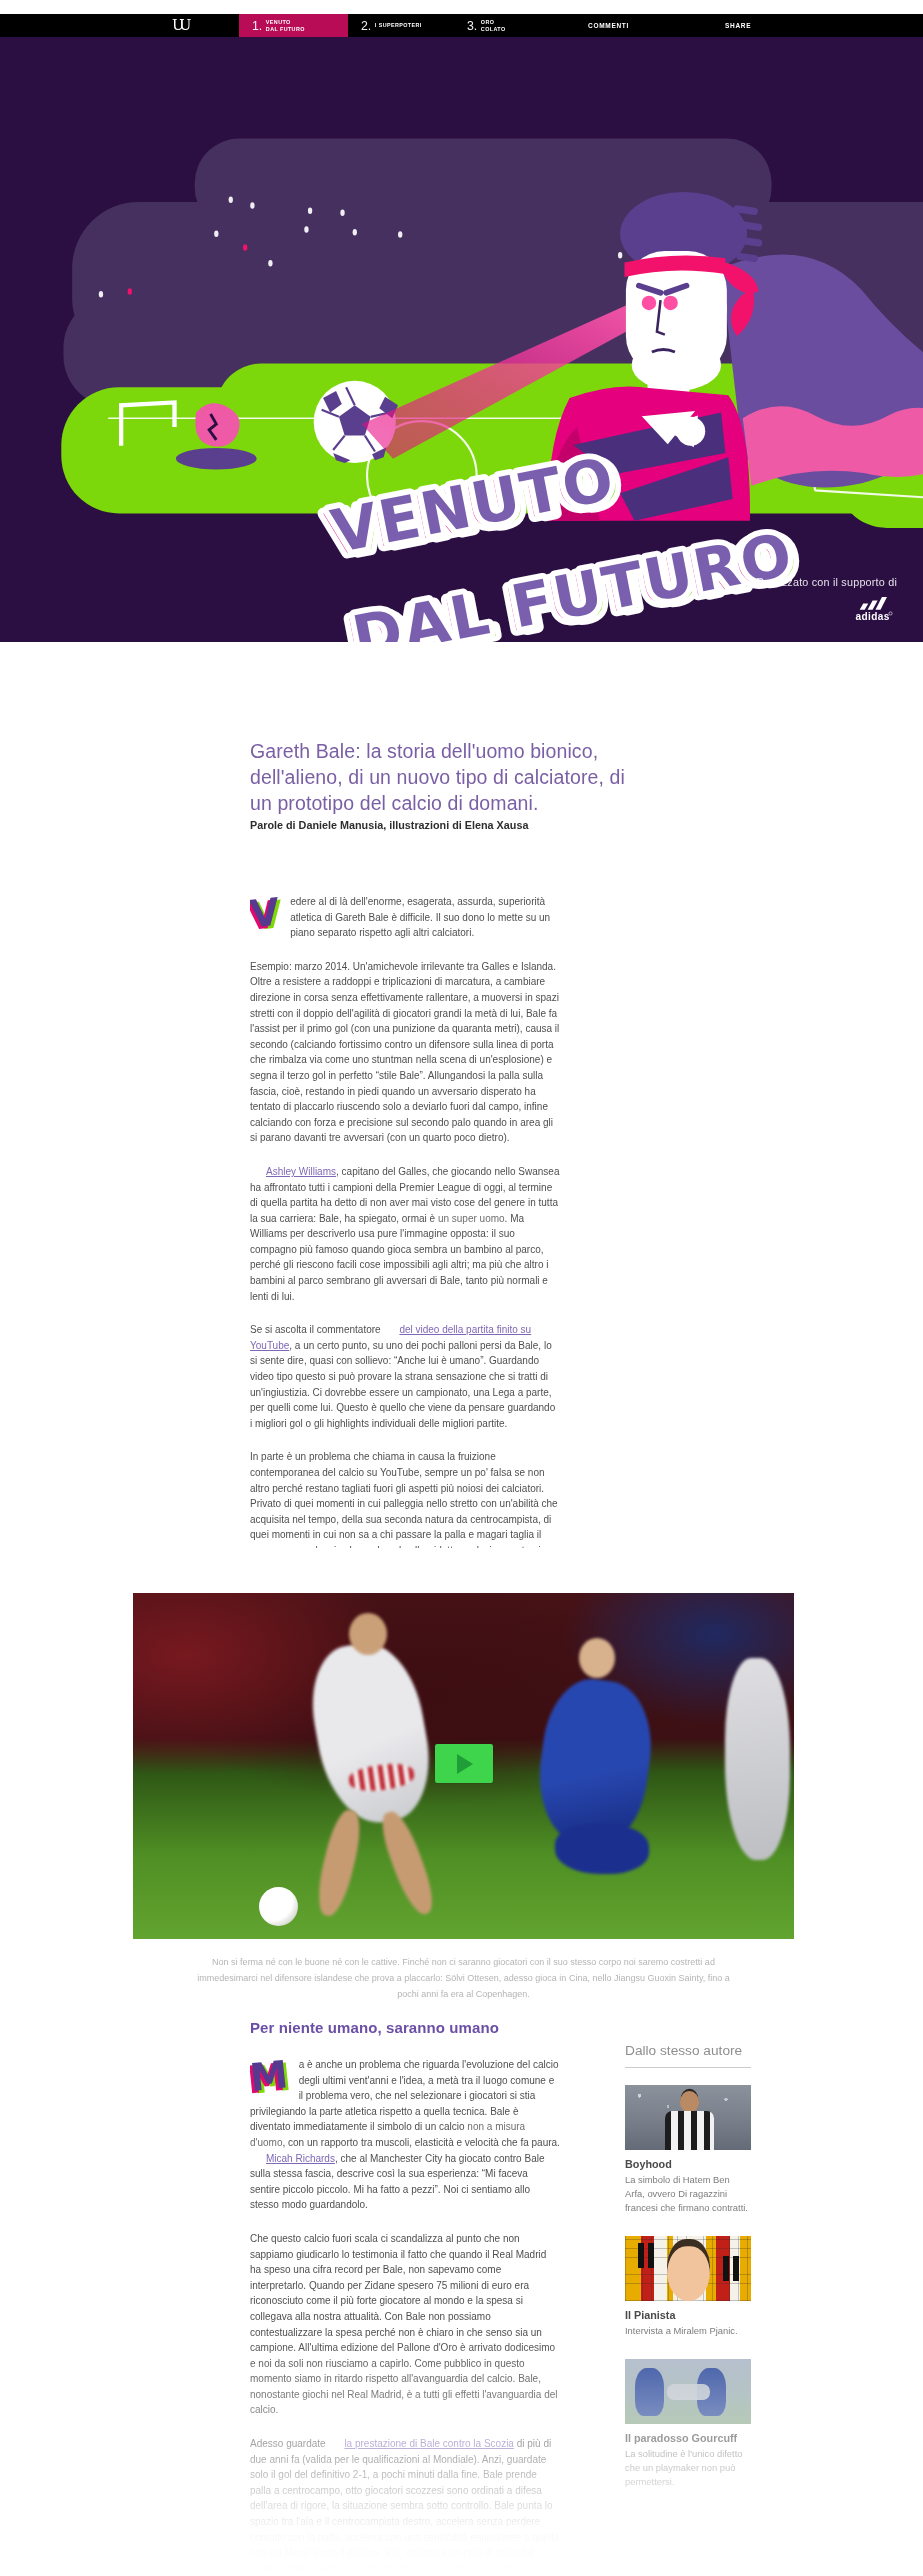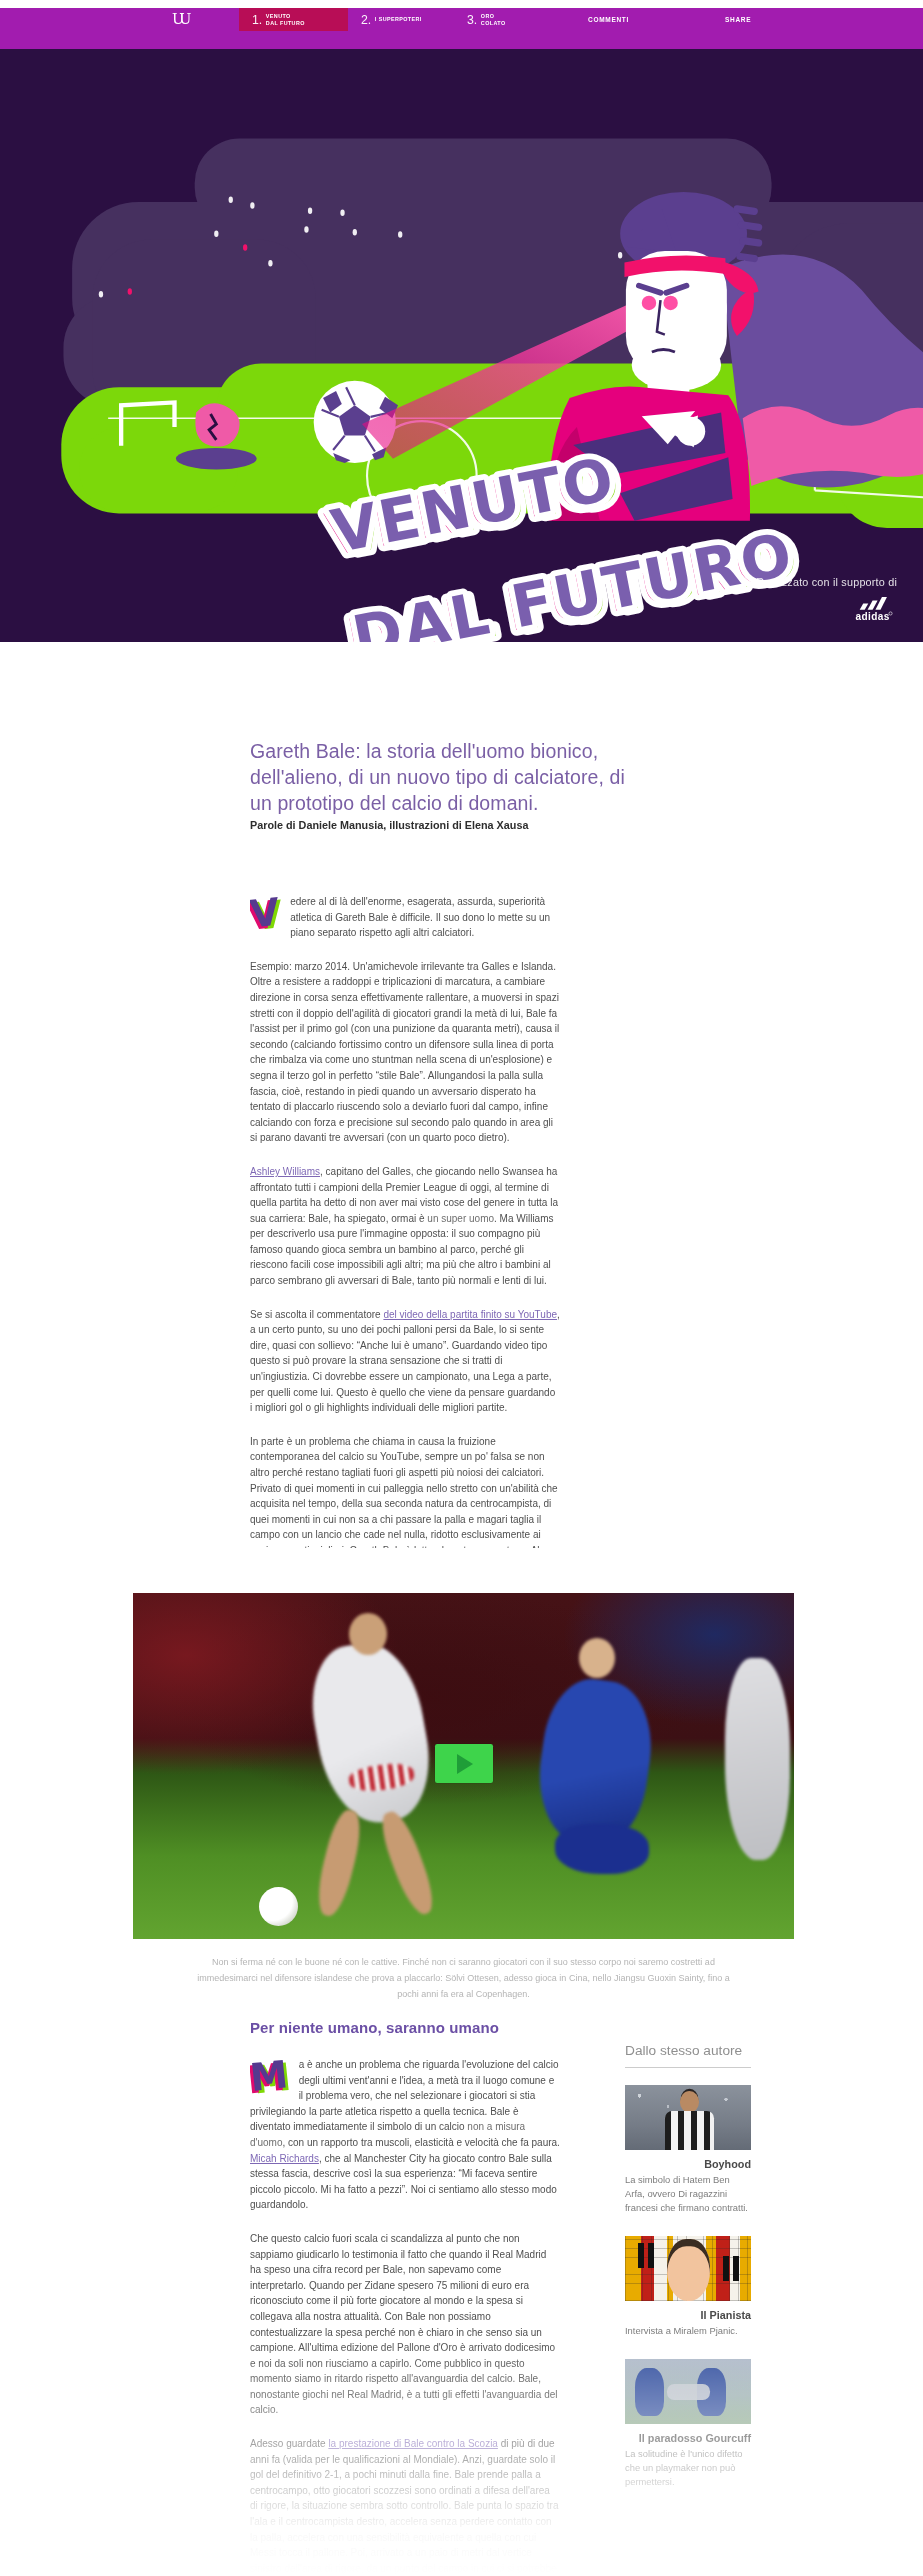--- a/index.html
+++ b/index.html
@@ -1,20 +1,20 @@
 <!DOCTYPE html>
 <html style="font-size:11.5px"><head>
 <meta charset="utf-8">
 <style>
   html,body{margin:0;padding:0;background:#fff;}
   body{font-family:"Liberation Sans",sans-serif;}
   .page{position:relative;width:923px;height:2576px;margin:0 auto;overflow:hidden;background:#fff;}
 
   
-  .header{position:absolute;left:0;top:8px;width:923px;height:41px;background:#a21caf;z-index:30;}
+  .header{position:absolute;left:0;top:14px;width:923px;height:23px;background:#000000;z-index:30;}
   .logo{position:absolute;left:172px;top:2.2px;color:#fff;font-family:"DejaVu Serif",serif;font-size:14.4px;line-height:19px;letter-spacing:-5px;cursor:pointer;}
   .nav-item{position:absolute;top:0;height:23px;display:flex;align-items:center;color:#fff;cursor:pointer;}
   .nav-item .num{font-size:12.3px;font-weight:300;margin-right:3.6px;opacity:.95;}
   .nav-item .lbl{font-size:5.4px;font-weight:bold;letter-spacing:0.4px;line-height:1.25;text-transform:uppercase;}
   .nav-item.active{background:#b80d56;}
   .nav-1{left:239px;width:109px;padding-left:13px;box-sizing:border-box;}
   .nav-2{left:361px;}
   .nav-3{left:467px;}
   .nav-comments{left:588px;font-size:6.5px;font-weight:bold;letter-spacing:0.7px;}
   .nav-share{left:725px;font-size:6.5px;font-weight:bold;letter-spacing:0.7px;}
@@ -27,21 +27,21 @@
   .sponsor{position:absolute;right:26px;top:553px;color:rgba(255,255,255,.88);font-size:10.8px;font-weight:300;letter-spacing:0.2px;text-align:center;}
   .adidas{position:absolute;right:26px;top:568px;}
 
   
   .article-heading{position:absolute;left:250px;top:726px;width:390px;font-size:19.5px;line-height:1.33;font-weight:300;color:#7a5fa5;letter-spacing:0.1px;}
   .byline{position:absolute;left:250px;top:819px;font-size:10.8px;font-weight:bold;color:#2e2e2e;}
   .col{position:absolute;width:310px;font-size:10px;line-height:1.56;color:#4f4f4f;font-weight:400;}
   .col1{left:250px;top:894px;height:654px;overflow:hidden;}
   .col2{left:250px;top:2057px;height:519px;overflow:hidden;}
   .col p{margin:0 0 18px 0;}
-  .tlink{color:#7e68b5;cursor:pointer;}
+  .tlink{color:#7e68b5;cursor:pointer;margin-left:16px;}
   .titalic{color:#6f6f6f;}
   .dropcap{float:left;font-family:"DejaVu Sans",sans-serif;font-size:38px;font-weight:800;line-height:.82;color:#563a8f;margin:3.6px 10.8px 1.4px 0;transform:rotate(-6deg);text-shadow:-2.9px 2.2px 0 #e00a6e,2.9px 2.9px 0 #7fd904;}
   .section-heading{position:absolute;left:250px;top:2007px;font-size:15px;font-weight:bold;color:#6b4fa5;letter-spacing:0.1px;}
 
   
   .video-wrap{position:absolute;left:133px;top:1557px;width:661px;margin-top:36px;}
   .video-still{position:relative;width:661px;height:346px;overflow:hidden;cursor:pointer;
     background:
       radial-gradient(ellipse 216px 130px at 88% 12%, rgba(25,45,110,.85), transparent 70%),
       radial-gradient(ellipse 303px 173px at 8% 18%, rgba(125,25,32,.9), transparent 70%),
@@ -70,21 +70,21 @@
   .thumb{width:126px;height:65px;position:relative;overflow:hidden;}
   .thumb-benarfa{background:radial-gradient(circle 4.3px at 14.4px 10.8px,#cfd4da 40%,transparent 41%),radial-gradient(circle 3.6px at 43px 21.6px,#b9bec6 40%,transparent 41%),radial-gradient(circle 4.3px at 101px 14.4px,#c4c9d1 40%,transparent 41%),radial-gradient(circle 3.6px at 79px 32px,#aab0b9 40%,transparent 41%),linear-gradient(180deg,#8b929c 0%,#767d88 60%,#646b76 100%);}
   .thumb-benarfa::before{content:"";position:absolute;left:55px;top:5.8px;width:19px;height:21.6px;border-radius:50% 50% 45% 45%;background:#b98a63;box-shadow:0 -2.9px 0 -0.7px #2a2422;}
   .thumb-benarfa::after{content:"";position:absolute;left:40px;top:26px;width:49px;height:39px;border-radius:7.2px 7.2px 0 0;background:repeating-linear-gradient(90deg,#1d1d1d 0 6.5px,#f2f2f2 6.5px 13px);}
   .thumb-pianist{background:repeating-linear-gradient(0deg,rgba(40,40,40,.25) 0 0.7px,transparent 0.7px 8.7px),repeating-linear-gradient(90deg,rgba(40,40,40,.25) 0 0.7px,transparent 0.7px 8.7px),linear-gradient(90deg,#e8ab00 0 16px,#c02018 16px 29px,#f5f2ea 29px 42px,#e8ab00 42px 48px,#f5f2ea 48px 81px,#e8ab00 81px 91px,#c02018 91px 105px,#f5f2ea 105px 115px,#e8ab00 115px 126px);}
   .thumb-pianist::before{content:"";position:absolute;left:42px;top:2.9px;width:43px;height:62px;border-radius:45% 45% 48% 48%;background:#f2c49e;box-shadow:inset 0 7.2px 0 #3a2d22;}
   .thumb-pianist::after{content:"";position:absolute;left:13px;top:7.2px;width:5.8px;height:24.5px;background:#111;box-shadow:10px 0 0 #111,85px 13px 0 #111,95px 13px 0 #111;}
   .thumb-gourcuff{background:linear-gradient(180deg,#aeb9c9 0%,#9cb0b2 55%,#8aa98c 100%);}
   .thumb-gourcuff::before{content:"";position:absolute;left:10px;top:8.7px;width:29px;height:48px;border-radius:40% 40% 30% 30%;background:#33509f;box-shadow:62px 0 0 #33509f;}
   .thumb-gourcuff::after{content:"";position:absolute;left:42px;top:24.5px;width:43px;height:16px;border-radius:7.2px;background:#c2c8cf;opacity:.9;}
-  .side-title{font-size:10.8px;font-weight:bold;color:#4a4a4a;margin:8px 0 2.9px;text-align:right;}
+  .side-title{font-size:10.8px;font-weight:bold;color:#4a4a4a;margin:8px 0 2.9px;}
   .side-desc{font-size:9.4px;line-height:1.5;color:#7d7d7d;font-weight:300;}
 
   
   .fade{position:absolute;left:0;top:2337px;width:923px;height:239px;z-index:20;pointer-events:none;
     background:linear-gradient(to bottom,rgba(255,255,255,0) 0%,rgba(255,255,255,.55) 52%,rgba(255,255,255,.96) 82%,#fff 100%);}
 </style>
 </head>
 <body>
 
 <div class="page">

